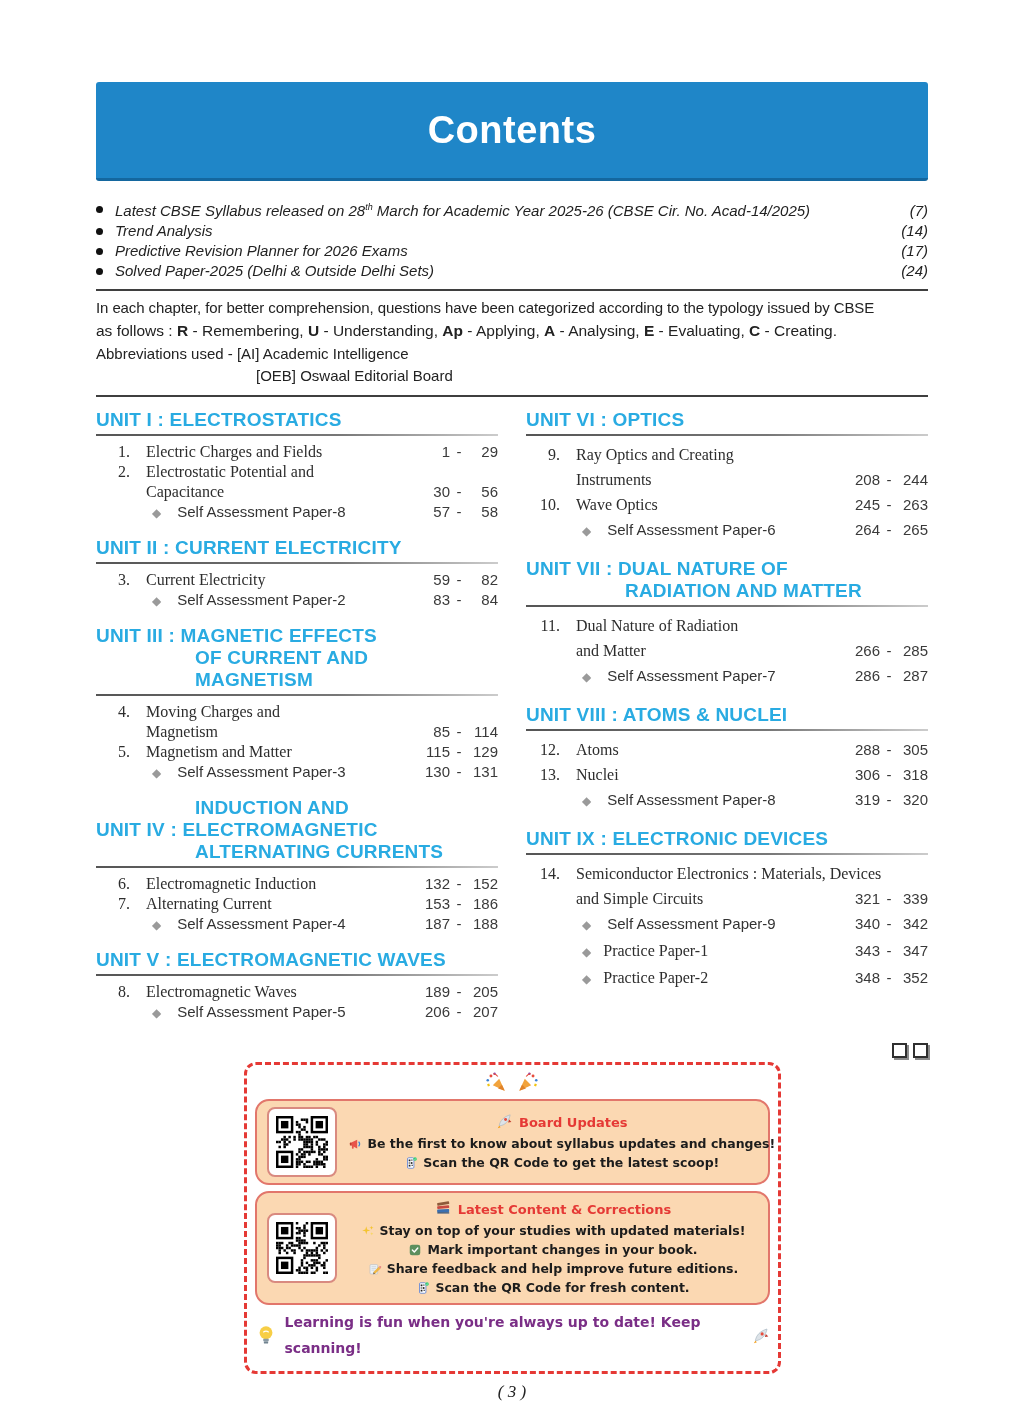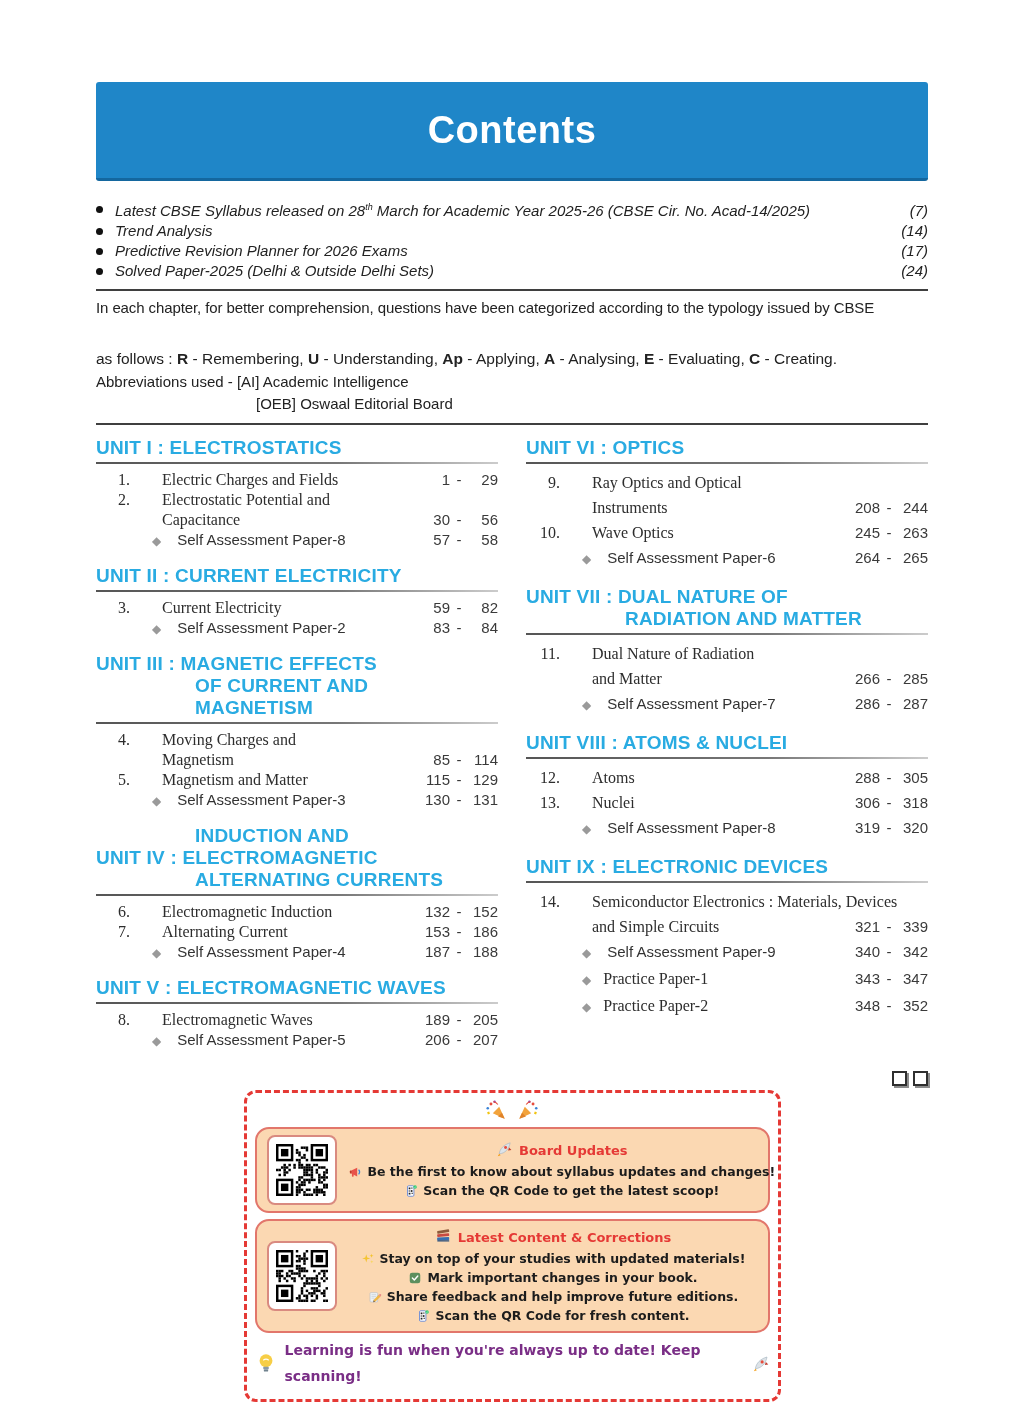--- a/index.html
+++ b/index.html
@@ -8,33 +8,33 @@
   .banner{margin-top:82px;height:96px;background:var(--banner-blue,#1F86C8);border-radius:3px;display:flex;align-items:center;justify-content:center;border-bottom:3px solid #14679f;}
   .banner-title{color:#fff;font-size:38px;font-weight:bold;letter-spacing:.5px;}
   .front{list-style:none;margin:16px 0 0;padding:0;}
   .front li{display:flex;align-items:baseline;line-height:20px;font-size:15px;color:#222;font-style:italic;}
   .dot{width:7px;height:7px;border-radius:50%;background:#111;margin-right:12px;flex:none;align-self:center;}
   .fpage{margin-left:auto;flex:none;}
   sup{font-size:9px;}
   .rule{height:0;border:none;border-top:2px solid #3f3f3f;margin:8px 0 6px;}
   .typology{font-size:15px;color:#222;}
   .typology .l1{line-height:22px;letter-spacing:-0.1px;}
-  .typology .l2{line-height:24px;font-size:15.5px;margin-top:28px;}
+  .typology .l2{line-height:24px;font-size:15.5px;}
   .typology .l3{line-height:22px;}
   .typology .l4{line-height:22px;padding-left:160px;}
   .columns{display:flex;gap:28px;margin-top:12px;}
   .col{width:402px;}
   .unit{margin-bottom:14px;}
   .tline{color:var(--unit-heading-blue,#29ABE2);font-weight:bold;font-size:19px;line-height:22px;letter-spacing:.2px;white-space:nowrap;}
   .tline.cont{padding-left:99px;}
   .unit-hr{height:2px;background:linear-gradient(to right,#555 0%,#777 60%,#ccc 100%);margin:3px 0 6px;}
   .row{display:flex;align-items:baseline;line-height:20px;}
   .col-right .row{line-height:25px;}
   .marker{flex:none;width:34px;text-align:right;font-family:"Liberation Serif",serif;font-size:16px;color:#2d2d2d;}
-  .ctext{font-family:"Liberation Serif",serif;font-size:16px;color:#2d2d2d;margin-left:32px;white-space:nowrap;}
+  .ctext{font-family:"Liberation Serif",serif;font-size:16px;color:#2d2d2d;margin-left:16px;white-space:nowrap;}
   .row.sap,.row.practice{padding-left:56px;}
   .diamond{color:#9a9a9a;font-size:12px;flex:none;}
   .stext{font-size:15px;color:#333;margin-left:16px;white-space:nowrap;}
   .ptext{font-family:"Liberation Serif",serif;font-size:16px;color:#2d2d2d;margin-left:12px;white-space:nowrap;}
   .pages{margin-left:auto;display:flex;flex:none;font-size:15px;color:#3a3a3a;}
   .pf{width:30px;text-align:right;}
   .pd{width:18px;text-align:center;}
   .pt{width:30px;text-align:right;}
   .endmarks{display:flex;justify-content:flex-end;gap:6px;margin-top:6px;height:15px;}
   .sq{width:11px;height:11px;border:2px solid #2f2f2f;background:#fff;box-shadow:2px 2px 0 rgba(0,0,0,.45);}
@@ -261,21 +261,21 @@
         </section>
       </div>
     <div class="col col-right" id="col-right">
         <section class="unit">
           <div class="unit-title">
             <div class="tline">UNIT VI : OPTICS</div>
           </div>
           <div class="unit-hr"></div>
           <div class="row chapter">
             <span class="marker">9.</span>
-            <span class="ctext">Ray Optics and Optical</span>
+            <span class="ctext">Ray Optics and Creating</span>
           </div>
           <div class="row cont">
             <span class="marker"></span>
             <span class="ctext">Instruments</span>
             <span class="pages">
               <span class="pf">208</span>
               <span class="pd">-</span>
               <span class="pt">244</span>
             </span>
           </div>

